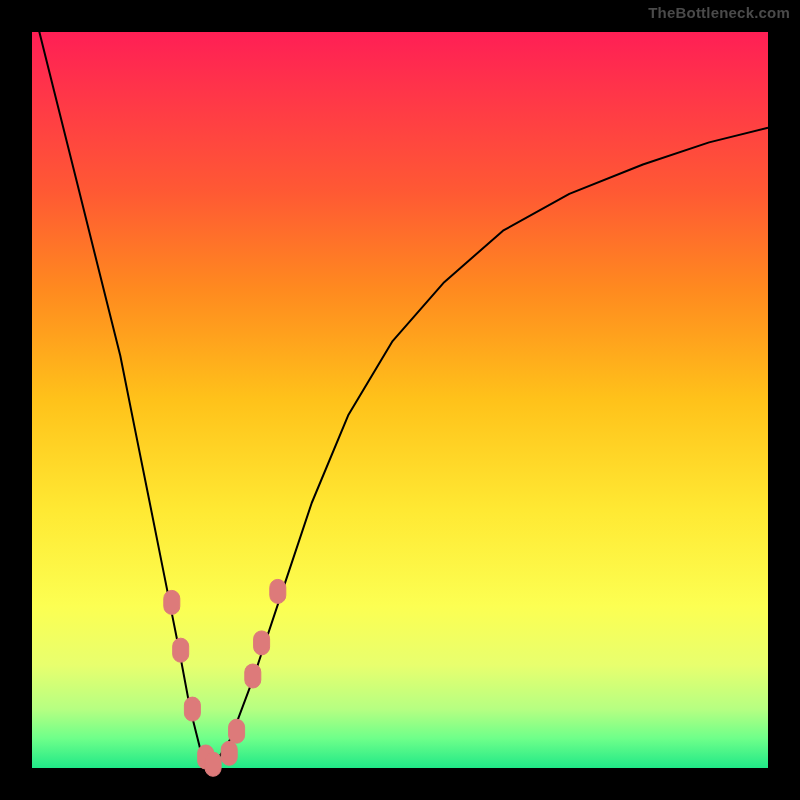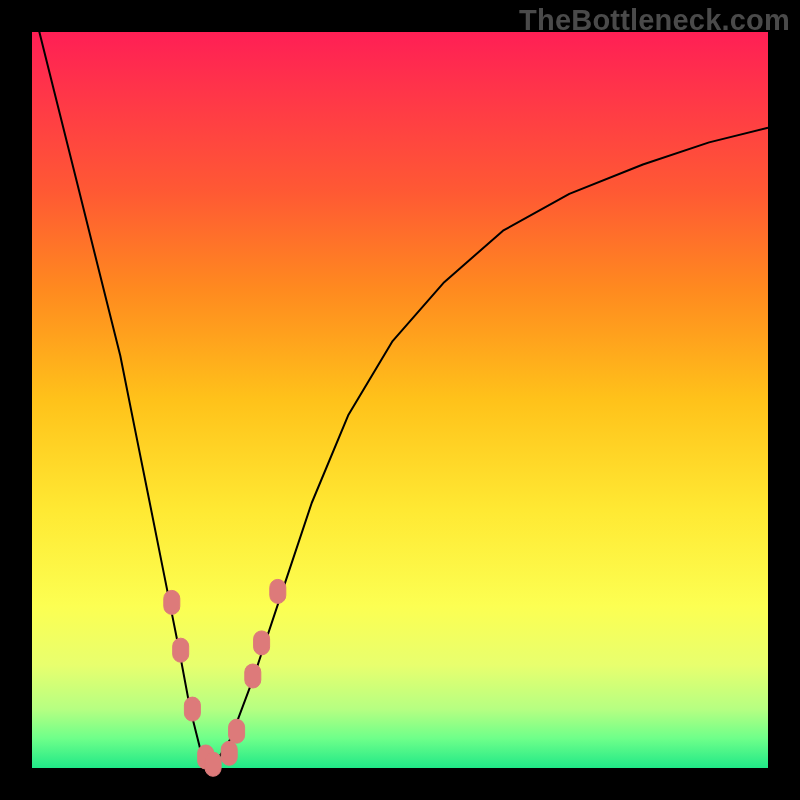--- a/index.html
+++ b/index.html
@@ -25,21 +25,21 @@
     top: 32px;
     width: 736px;
     height: 736px;
     
   }
   .watermark {
     position: absolute;
     top: 4px;
     right: 10px;
     color: #4a4a4a;
-    font-size: 29px;
+    font-size: 15px;
     font-weight: 600;
     letter-spacing: 0.2px;
     user-select: none;
   }
   svg.curve {
     position: absolute;
     left: 0;
     top: 0;
     width: 736px;
     height: 736px;

